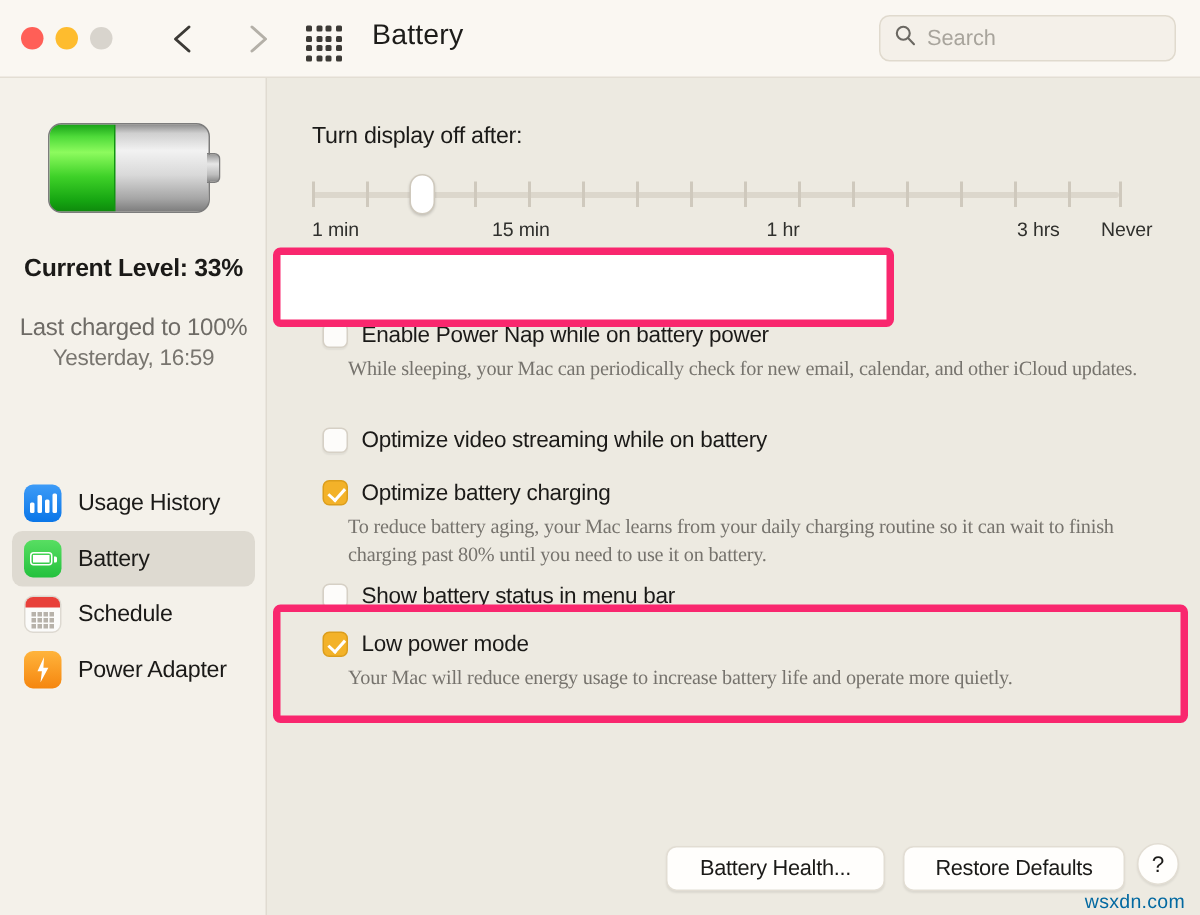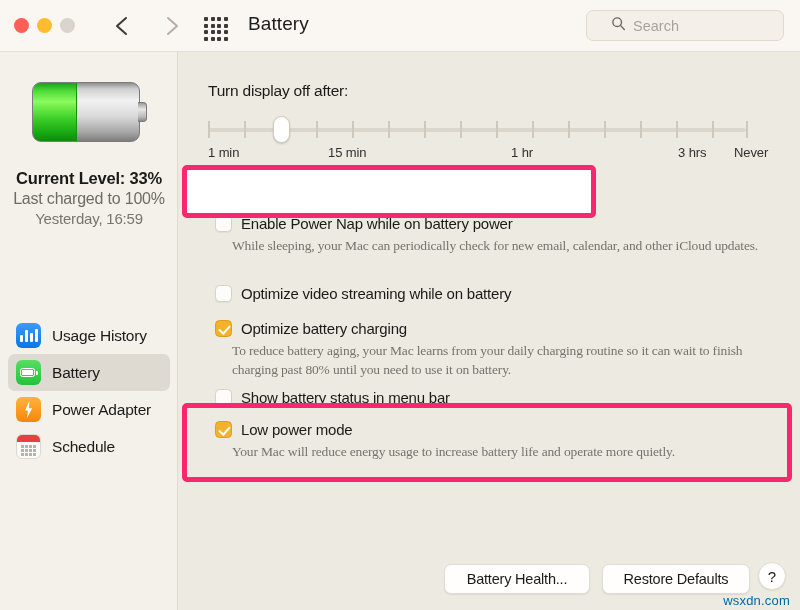--- a/index.html
+++ b/index.html
@@ -44,21 +44,21 @@
     font-size: 19px; color: #1d1c1a; font-weight: 400;
     letter-spacing: .1px;
   }
 
   .search-box {
     position: absolute; right: 16px; top: 10px;
     width: 198px; height: 31px;
     background: #f4f0e9;
     border: 1px solid #e0dace;
     border-radius: 7px;
-    display: flex; align-items: center; padding-left: 24px; gap: 7px;
+    display: flex; align-items: center; padding-left: 9px; gap: 7px;
   }
   .search-box .s-text { font-size: 14.5px; color: #a8a49c; }
 
   
   .sidebar {
     position: absolute; left: 0; top: 52px;
     width: 178px; height: 558px;
     background: #f4f1ea;
     border-right: 1px solid #e0dbd1;
   }
@@ -83,21 +83,21 @@
     position: absolute; left: 106px; top: 20px; width: 9px; height: 20px;
     border-radius: 0 4px 4px 0;
     background: linear-gradient(to bottom, #9a9a9a, #e6e6e6 35%, #bdbdbd 75%, #8a8a8a);
     border: 1px solid #7c7c7c; border-left: none;
   }
 
   .lvl-main {
     margin-top: 23px; font-size: 16.5px; font-weight: bold; color: #1b1a18;
     letter-spacing: -.2px;
   }
-  .lvl-sub { margin-top: 2px; font-size: 16px; color: #6e6b66; letter-spacing: -.2px; }
+  .lvl-sub { margin-top: 21px; font-size: 16px; color: #6e6b66; letter-spacing: -.2px; }
   .lvl-time { margin-top: 2px; font-size: 15px; color: #78756f; letter-spacing: -.2px; }
 
   .nav-list { position: absolute; left: 0; top: 265px; width: 178px; }
   .nav-item {
     position: relative; display: flex; align-items: center; gap: 11px;
     height: 37px; margin: 0 8px; padding-left: 8px; border-radius: 7px;
     cursor: default;
   }
   .nav-item.active { background: #dedad1; }
   .nav-label { font-size: 15.5px; color: #1b1a18; letter-spacing: -.2px; }
@@ -279,45 +279,45 @@
 
       <div class="nav-item active">
         <span class="nav-ico ico-batt">
           <span class="shape"></span>
             <span class="nub"></span>
         </span>
         <span class="nav-label">Battery</span>
       </div>
 
       <div class="nav-item">
+        <span class="nav-ico ico-sched">
+          <span class="top"></span>
+          <span class="grid">
+              <i></i>
+              <i></i>
+              <i></i>
+              <i></i>
+              <i></i>
+              <i></i>
+              <i></i>
+              <i></i>
+              <i></i>
+              <i></i>
+              <i></i>
+              <i></i>
+            </span>
+        </span>
+        <span class="nav-label">Schedule</span>
+      </div>
+
+      <div class="nav-item">
         <span class="nav-ico ico-power">
           <span class="bolt"></span>
         </span>
         <span class="nav-label">Power Adapter</span>
-      </div>
-
-      <div class="nav-item">
-        <span class="nav-ico ico-sched">
-          <span class="top"></span>
-          <span class="grid">
-              <i></i>
-              <i></i>
-              <i></i>
-              <i></i>
-              <i></i>
-              <i></i>
-              <i></i>
-              <i></i>
-              <i></i>
-              <i></i>
-              <i></i>
-              <i></i>
-            </span>
-        </span>
-        <span class="nav-label">Schedule</span>
       </div>
 
     </div>
   </div>
 
   <div class="content">
 
     <div class="sec-label">Turn display off after:</div>
 
     <div class="slider">

